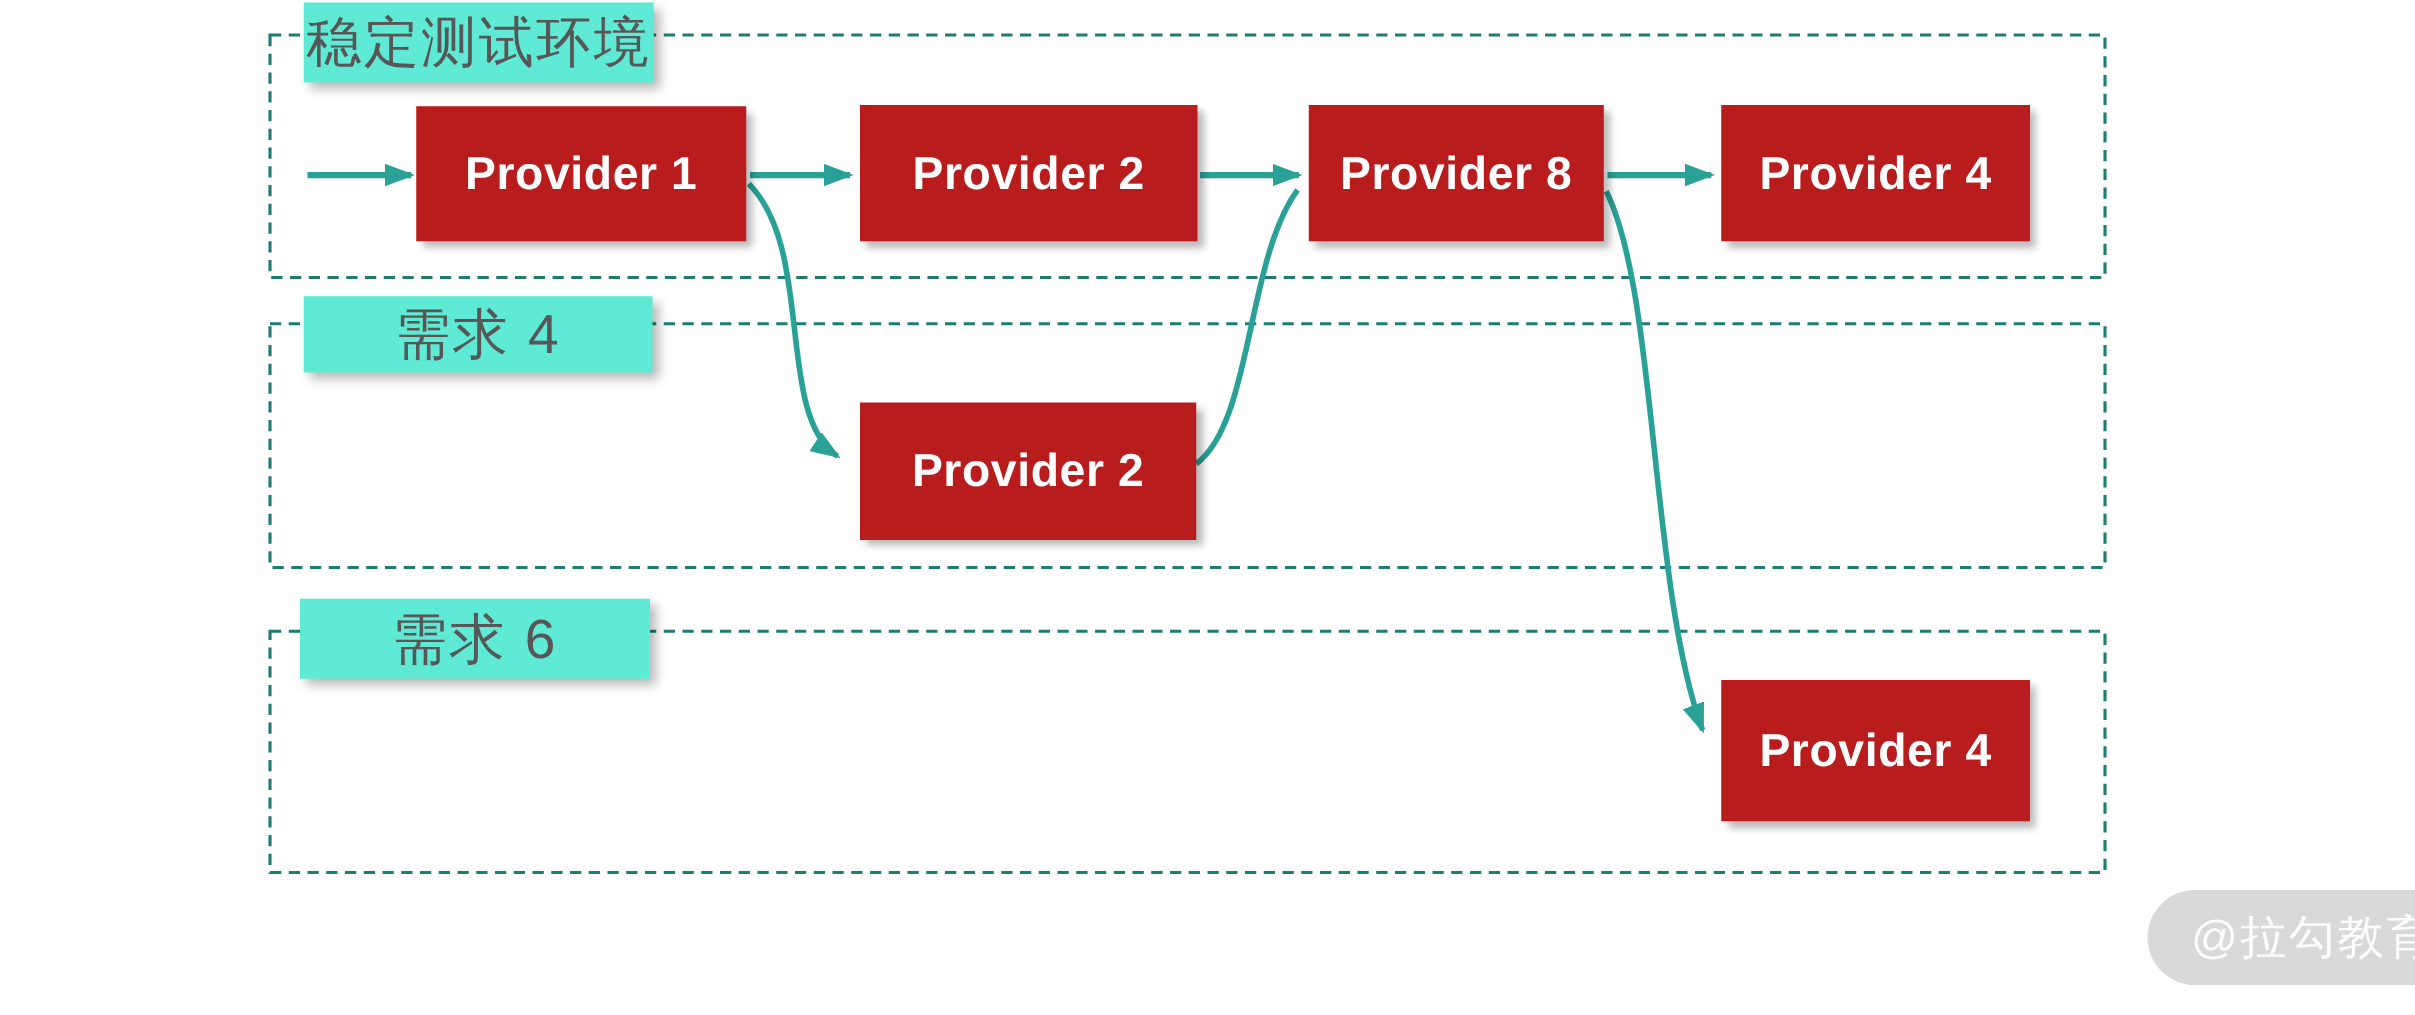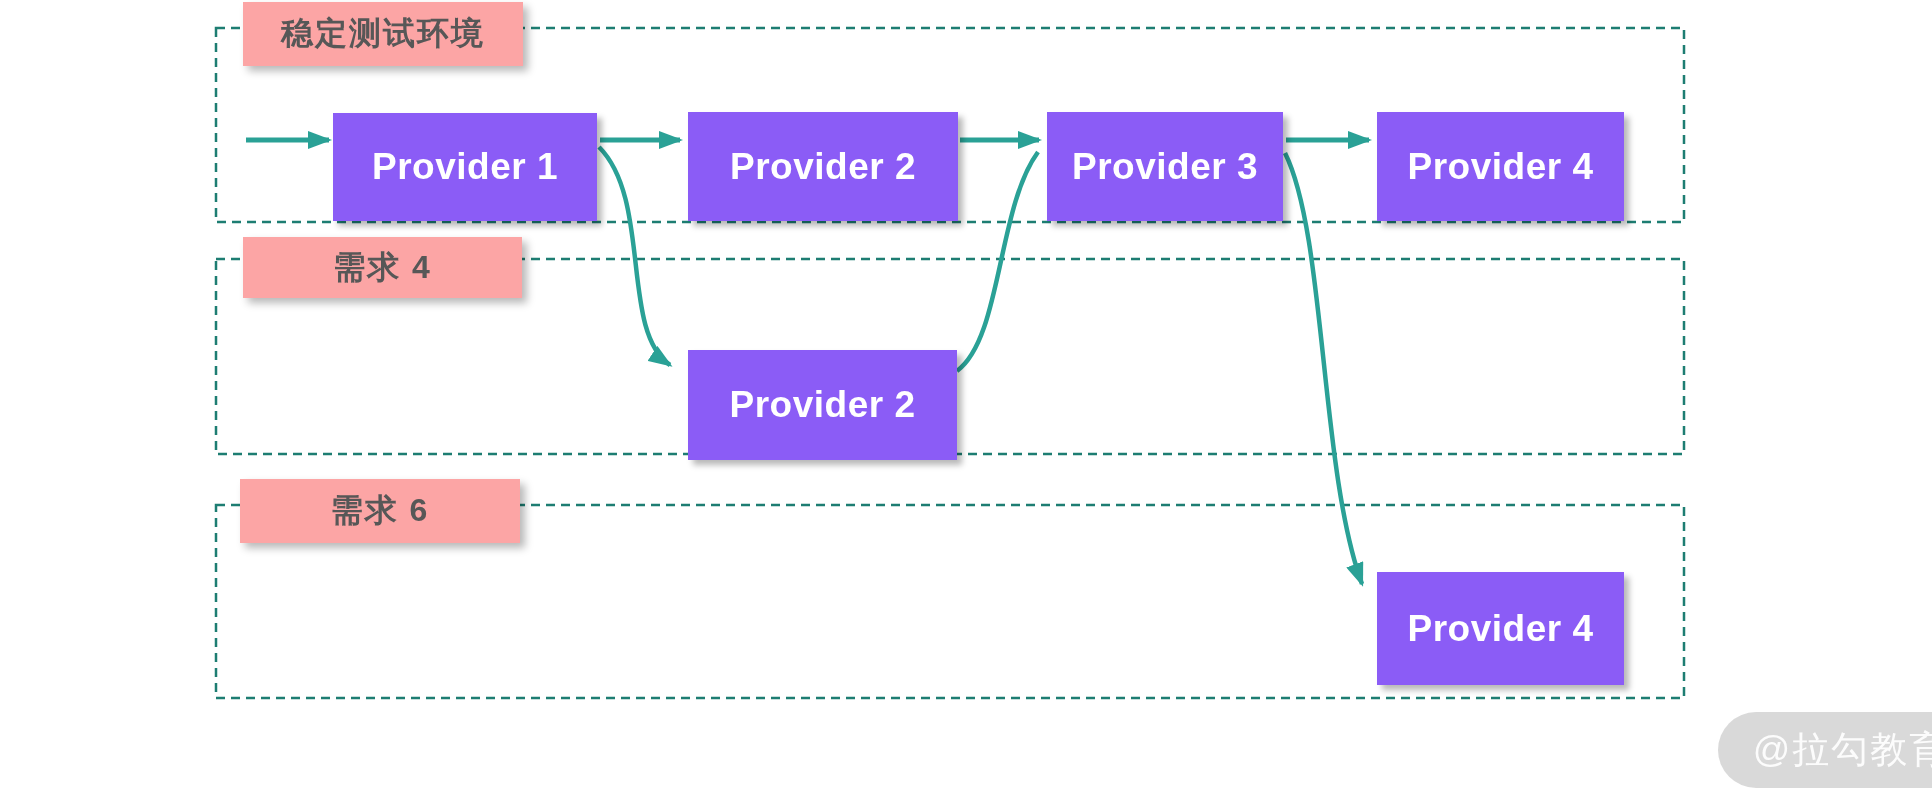--- a/index.html
+++ b/index.html
@@ -15,41 +15,40 @@
     font-family: "Liberation Sans", "DejaVu Sans", sans-serif;
     overflow: hidden;
   }
   .lines-svg {
     position: absolute;
     left: 0;
     top: 0;
   }
   .node {
     position: absolute;
-    background: #8b5cf6;
+    background: #b91c1c;
     color: #ffffff;
     display: flex;
     align-items: center;
     justify-content: center;
     font-size: 37px;
     font-weight: 600;
     letter-spacing: 0.5px;
     box-shadow: 5px 5px 6px rgba(0,0,0,0.28);
     white-space: nowrap;
-    margin-top: 28px;
   }
   .region-label {
     position: absolute;
-    background: #fca5a5;
+    background: #5eead4;
     color: #575757;
     display: flex;
     align-items: center;
     justify-content: center;
-    font-size: 32px;
-    font-weight: 700;
+    font-size: 44px;
+    font-weight: 400;
     letter-spacing: 2px;
     box-shadow: 5px 5px 8px rgba(0,0,0,0.28);
     white-space: nowrap;
   }
   .watermark {
     position: absolute;
     left: 1718px;
     top: 712px;
     width: 265px;
     height: 76px;
@@ -89,21 +88,21 @@
     <path d="M957,371 C1002,338 997,208 1038,152" stroke="#2aa196" stroke-width="4.5" fill="none"></path>
     <path d="M1285,153 C1326,235 1320,470 1362,584" stroke="#2aa196" stroke-width="4.5" fill="none" marker-end="url(#ah)"></path>
   </svg>
 
   <div class="region-label" style="left:243px; top:2px; width:280px; height:64px;">稳定测试环境</div>
   <div class="region-label" style="left:243px; top:237px; width:279px; height:61px;">需求 4</div>
   <div class="region-label" style="left:240px; top:479px; width:280px; height:64px;">需求 6</div>
 
   <div class="node" style="left:333px; top:85px; width:264px; height:108px;">Provider 1</div>
   <div class="node" style="left:688px; top:84px; width:270px; height:109px;">Provider 2</div>
-  <div class="node" style="left:1047px; top:84px; width:236px; height:109px;">Provider 3</div>
+  <div class="node" style="left:1047px; top:84px; width:236px; height:109px;">Provider 8</div>
   <div class="node" style="left:1377px; top:84px; width:247px; height:109px;">Provider 4</div>
 
   <div class="node" style="left:688px; top:322px; width:269px; height:110px;">Provider 2</div>
 
   <div class="node" style="left:1377px; top:544px; width:247px; height:113px;">Provider 4</div>
 
   <div class="watermark">@拉勾教育</div>
 
 </div>
 

